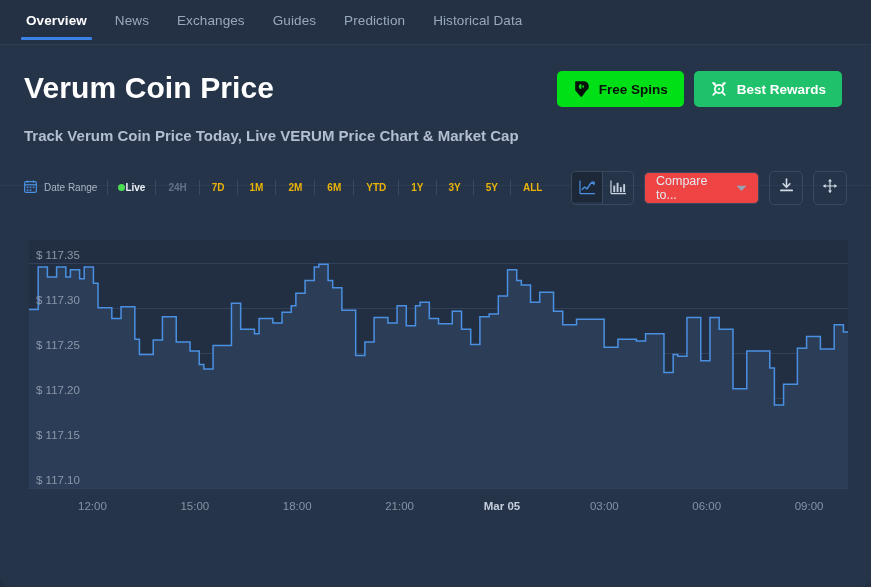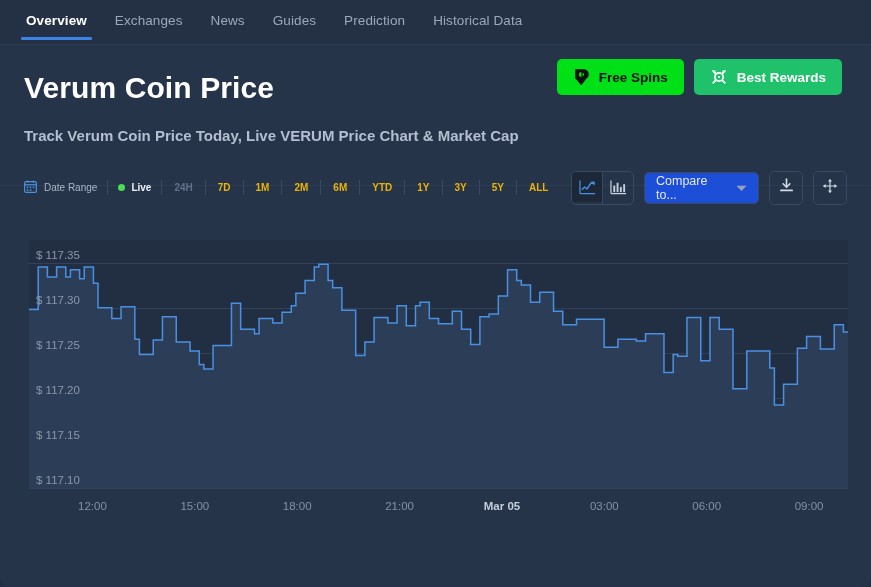--- a/index.html
+++ b/index.html
@@ -35,21 +35,21 @@
 
   
   .hero{position:relative;padding:26px 24px 0 24px;}
   .hero-title{
     font-size:30px;font-weight:bold;color:#ffffff;margin:0;
     letter-spacing:.1px;line-height:1.15;
   }
   .hero-sub{
     margin:21px 0 0 0;font-size:15px;color:#b3bfd0;font-weight:bold;
   }
-  .cta-group{position:absolute;top:14px;right:29px;display:flex;gap:10px;margin-left:40px;}
+  .cta-group{position:absolute;top:26px;right:29px;display:flex;gap:10px;margin-left:40px;}
   .cta{
     display:flex;align-items:center;gap:9px;
     height:36px;padding:0 16px;border-radius:5px;
     font-size:13.5px;font-weight:bold;cursor:pointer;border:none;
     font-family:"Liberation Sans", sans-serif;
   }
   .cta-spins{background:#00e016;color:#07120a;}
   .cta-rewards{background:#1fc16b;color:#ffffff;}
   .cta-icon{display:inline-flex;align-items:center;justify-content:center;}
 
@@ -59,42 +59,42 @@
   }
 
   
   .controls{
     position:relative;height:60px;display:flex;align-items:center;
     padding:0 24px;box-sizing:border-box;
   }
   .range-left{display:flex;align-items:center;font-size:10px;}
   .date-range{display:flex;align-items:center;gap:7px;color:#aab6c8;cursor:pointer;}
   .vsep{width:1px;height:15px;background:#3a4860;margin:0 10px;}
-  .live{display:flex;align-items:center;gap:6px;color:#eef2f7;font-weight:bold;cursor:pointer;}
+  .live{display:flex;align-items:center;color:#eef2f7;font-weight:bold;cursor:pointer;}
   .live-dot{width:7px;height:7px;border-radius:50%;background:#4ade52;}
   .rng{
     color:#eab308;font-weight:bold;cursor:pointer;padding:0 2px;
   }
   .rng.dim{color:#62718a;font-weight:bold;}
 
   .controls-right{margin-left:auto;display:flex;align-items:center;gap:10px;}
   .seg{
     display:flex;border:1px solid #3a4860;border-radius:5px;overflow:hidden;height:32px;
   }
   .seg-btn{
     width:30px;height:30px;display:flex;align-items:center;justify-content:center;
     cursor:pointer;background:transparent;
   }
   .seg-btn.active{background:#1d2troll;}
   .seg-btn.active{background:#1c2738;}
   .seg-div{width:1px;background:#3a4860;}
   .compare{
     display:flex;align-items:center;justify-content:space-between;gap:10px;
     width:115px;height:32px;padding:0 11px;box-sizing:border-box;
-    border:1px solid #3a4860;border-radius:5px;background:#1d4ed8;
+    border:1px solid #3a4860;border-radius:5px;background:#ef4444;
     color:#e3e9f1;font-size:12.5px;cursor:pointer;
   }
   .icon-btn{
     width:32px;height:32px;border:1px solid #3a4860;border-radius:5px;
     display:flex;align-items:center;justify-content:center;cursor:pointer;
     background:transparent;
   }
 
   
   .chart-wrap{position:relative;width:871px;height:302px;}
@@ -104,22 +104,22 @@
   .xlab.bold{fill:#c4cddb;font-weight:bold;}
   .grid{stroke:#32415a;stroke-width:1;}
 </style>
 </head>
 <body>
 
 <div class="page">
 
   <div class="navbar">
     <div class="nav-tab active"><span>Overview</span></div>
+    <div class="nav-tab"><span>News</span></div>
     <div class="nav-tab"><span>Exchanges</span></div>
-    <div class="nav-tab"><span>News</span></div>
     <div class="nav-tab"><span>Guides</span></div>
     <div class="nav-tab"><span>Prediction</span></div>
     <div class="nav-tab"><span>Historical Data</span></div>
   </div>
 
   <div class="hero">
     <h1 class="hero-title">Verum Coin Price</h1>
     <p class="hero-sub">Track Verum Coin Price Today, Live VERUM Price Chart &amp; Market Cap</p>
 
     <div class="cta-group">

